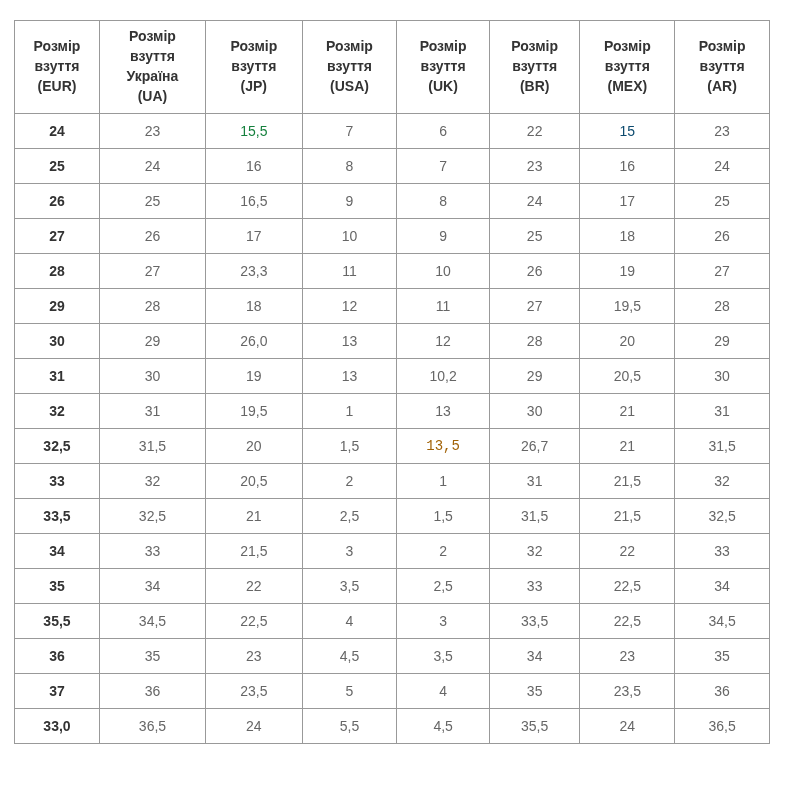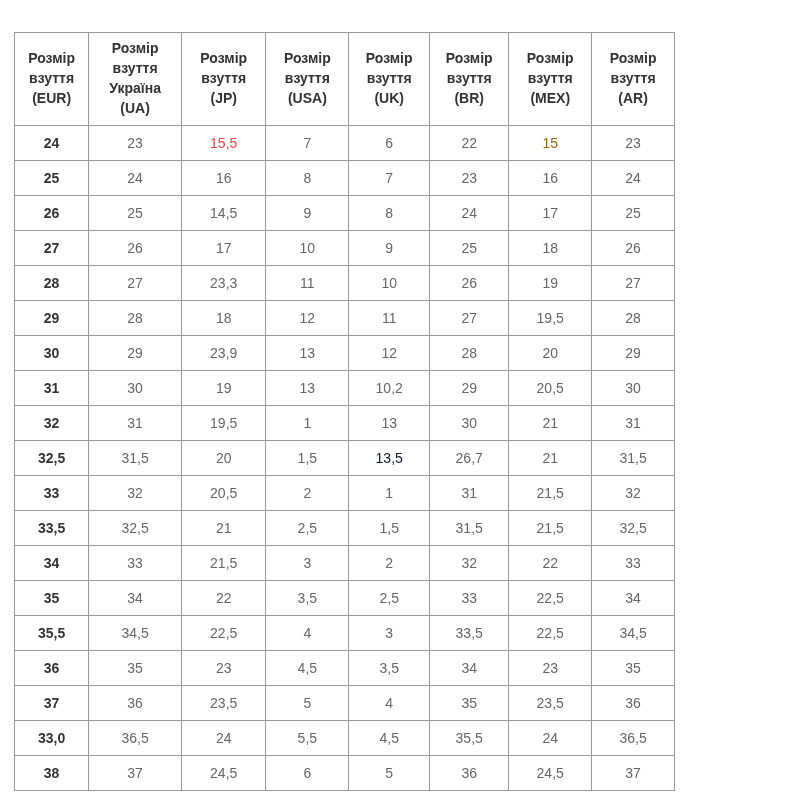--- a/index.html
+++ b/index.html
@@ -11,22 +11,22 @@
   .page {
     position: relative;
     width: 800px;
     height: 800px;
     background: #ffffff;
     overflow: hidden;
   }
   .table-wrap {
     position: absolute;
     left: 14px;
-    top: 32px;
-    width: 661px;
+    top: 20px;
+    width: 756px;
   }
   table.size-table {
     border-collapse: collapse;
     width: 100%;
     table-layout: fixed;
   }
   table.size-table th,
   table.size-table td {
     border: 1px solid #999999;
     text-align: center;
@@ -113,41 +113,41 @@
               <span class="hline">Розмір</span>
               <span class="hline">взуття</span>
               <span class="hline">(AR)</span>
             </th>
           </tr>
       </thead>
       <tbody id="table-body">
           <tr>
             <td class="row-label" style="border-color: rgb(153, 153, 153); color: rgb(51, 51, 51);">24</td>
             <td style="border-color: rgb(153, 153, 153); color: rgb(102, 102, 102);">23</td>
-            <td style="border-color: rgb(153, 153, 153); color: #ef4444; margin-left: 20px;">15,5</td>
+            <td style="border-color: rgb(153, 153, 153); color: #15803d; margin-left: 20px;">15,5</td>
             <td style="border-color: rgb(153, 153, 153); color: rgb(102, 102, 102);">7</td>
             <td style="border-color: rgb(153, 153, 153); color: rgb(102, 102, 102);">6</td>
             <td style="border-color: rgb(153, 153, 153); color: rgb(102, 102, 102);">22</td>
-            <td style="border-color: rgb(153, 153, 153); color: #a16207; margin-left: 43px;">15</td>
+            <td style="border-color: rgb(153, 153, 153); color: #0c4a6e; margin-left: 43px;">15</td>
             <td style="border-color: rgb(153, 153, 153); color: rgb(102, 102, 102);">23</td>
           </tr>
           <tr>
             <td class="row-label" style="border-color: rgb(153, 153, 153); color: rgb(51, 51, 51);">25</td>
             <td style="border-color: rgb(153, 153, 153); color: rgb(102, 102, 102);">24</td>
             <td style="border-color: rgb(153, 153, 153); color: rgb(102, 102, 102);">16</td>
             <td style="border-color: rgb(153, 153, 153); color: rgb(102, 102, 102);">8</td>
             <td style="border-color: rgb(153, 153, 153); color: rgb(102, 102, 102);">7</td>
             <td style="border-color: rgb(153, 153, 153); color: rgb(102, 102, 102);">23</td>
             <td style="border-color: rgb(153, 153, 153); color: rgb(102, 102, 102);">16</td>
             <td style="border-color: rgb(153, 153, 153); color: rgb(102, 102, 102);">24</td>
           </tr>
           <tr>
             <td class="row-label" style="border-color: rgb(153, 153, 153); color: rgb(51, 51, 51);">26</td>
             <td style="border-color: rgb(153, 153, 153); color: rgb(102, 102, 102);">25</td>
-            <td style="border-color: rgb(153, 153, 153); color: rgb(102, 102, 102);">14,5</td>
+            <td style="border-color: rgb(153, 153, 153); color: rgb(102, 102, 102);">16,5</td>
             <td style="border-color: rgb(153, 153, 153); color: rgb(102, 102, 102);">9</td>
             <td style="border-color: rgb(153, 153, 153); color: rgb(102, 102, 102);">8</td>
             <td style="border-color: rgb(153, 153, 153); color: rgb(102, 102, 102);">24</td>
             <td style="border-color: rgb(153, 153, 153); color: rgb(102, 102, 102);">17</td>
             <td style="border-color: rgb(153, 153, 153); color: rgb(102, 102, 102);">25</td>
           </tr>
           <tr>
             <td class="row-label" style="border-color: rgb(153, 153, 153); color: rgb(51, 51, 51);">27</td>
             <td style="border-color: rgb(153, 153, 153); color: rgb(102, 102, 102);">26</td>
             <td style="border-color: rgb(153, 153, 153); color: rgb(102, 102, 102);">17</td>
@@ -173,21 +173,21 @@
             <td style="border-color: rgb(153, 153, 153); color: rgb(102, 102, 102);">18</td>
             <td style="border-color: rgb(153, 153, 153); color: rgb(102, 102, 102);">12</td>
             <td style="border-color: rgb(153, 153, 153); color: rgb(102, 102, 102);">11</td>
             <td style="border-color: rgb(153, 153, 153); color: rgb(102, 102, 102);">27</td>
             <td style="border-color: rgb(153, 153, 153); color: rgb(102, 102, 102);">19,5</td>
             <td style="border-color: rgb(153, 153, 153); color: rgb(102, 102, 102);">28</td>
           </tr>
           <tr>
             <td class="row-label" style="border-color: rgb(153, 153, 153); color: rgb(51, 51, 51);">30</td>
             <td style="border-color: rgb(153, 153, 153); color: rgb(102, 102, 102);">29</td>
-            <td style="border-color: rgb(153, 153, 153); color: rgb(102, 102, 102);">23,9</td>
+            <td style="border-color: rgb(153, 153, 153); color: rgb(102, 102, 102);">26,0</td>
             <td style="border-color: rgb(153, 153, 153); color: rgb(102, 102, 102);">13</td>
             <td style="border-color: rgb(153, 153, 153); color: rgb(102, 102, 102);">12</td>
             <td style="border-color: rgb(153, 153, 153); color: rgb(102, 102, 102);">28</td>
             <td style="border-color: rgb(153, 153, 153); color: rgb(102, 102, 102);">20</td>
             <td style="border-color: rgb(153, 153, 153); color: rgb(102, 102, 102);">29</td>
           </tr>
           <tr>
             <td class="row-label" style="border-color: rgb(153, 153, 153); color: rgb(51, 51, 51);">31</td>
             <td style="border-color: rgb(153, 153, 153); color: rgb(102, 102, 102);">30</td>
             <td style="border-color: rgb(153, 153, 153); color: rgb(102, 102, 102);">19</td>
@@ -205,21 +205,21 @@
             <td style="border-color: rgb(153, 153, 153); color: rgb(102, 102, 102);">13</td>
             <td style="border-color: rgb(153, 153, 153); color: rgb(102, 102, 102);">30</td>
             <td style="border-color: rgb(153, 153, 153); color: rgb(102, 102, 102);">21</td>
             <td style="border-color: rgb(153, 153, 153); color: rgb(102, 102, 102);">31</td>
           </tr>
           <tr>
             <td class="row-label" style="border-color: rgb(153, 153, 153); color: rgb(51, 51, 51);">32,5</td>
             <td style="border-color: rgb(153, 153, 153); color: rgb(102, 102, 102);">31,5</td>
             <td style="border-color: rgb(153, 153, 153); color: rgb(102, 102, 102);">20</td>
             <td style="border-color: rgb(153, 153, 153); color: rgb(102, 102, 102);">1,5</td>
-            <td style="border-color: rgb(153, 153, 153); color: #0f172a;">13,5</td>
+            <td style="border-color: rgb(153, 153, 153); color: #a16207; font-family: Liberation Mono, monospace;">13,5</td>
             <td style="border-color: rgb(153, 153, 153); color: rgb(102, 102, 102);">26,7</td>
             <td style="border-color: rgb(153, 153, 153); color: rgb(102, 102, 102);">21</td>
             <td style="border-color: rgb(153, 153, 153); color: rgb(102, 102, 102);">31,5</td>
           </tr>
           <tr>
             <td class="row-label" style="border-color: rgb(153, 153, 153); color: rgb(51, 51, 51);">33</td>
             <td style="border-color: rgb(153, 153, 153); color: rgb(102, 102, 102);">32</td>
             <td style="border-color: rgb(153, 153, 153); color: rgb(102, 102, 102);">20,5</td>
             <td style="border-color: rgb(153, 153, 153); color: rgb(102, 102, 102);">2</td>
             <td style="border-color: rgb(153, 153, 153); color: rgb(102, 102, 102);">1</td>
@@ -290,26 +290,16 @@
           <tr>
             <td class="row-label" style="border-color: rgb(153, 153, 153); color: rgb(51, 51, 51);">33,0</td>
             <td style="border-color: rgb(153, 153, 153); color: rgb(102, 102, 102);">36,5</td>
             <td style="border-color: rgb(153, 153, 153); color: rgb(102, 102, 102);">24</td>
             <td style="border-color: rgb(153, 153, 153); color: rgb(102, 102, 102);">5,5</td>
             <td style="border-color: rgb(153, 153, 153); color: rgb(102, 102, 102);">4,5</td>
             <td style="border-color: rgb(153, 153, 153); color: rgb(102, 102, 102);">35,5</td>
             <td style="border-color: rgb(153, 153, 153); color: rgb(102, 102, 102);">24</td>
             <td style="border-color: rgb(153, 153, 153); color: rgb(102, 102, 102);">36,5</td>
           </tr>
-          <tr>
-            <td class="row-label" style="border-color: rgb(153, 153, 153); color: rgb(51, 51, 51);">38</td>
-            <td style="border-color: rgb(153, 153, 153); color: rgb(102, 102, 102);">37</td>
-            <td style="border-color: rgb(153, 153, 153); color: rgb(102, 102, 102);">24,5</td>
-            <td style="border-color: rgb(153, 153, 153); color: rgb(102, 102, 102);">6</td>
-            <td style="border-color: rgb(153, 153, 153); color: rgb(102, 102, 102);">5</td>
-            <td style="border-color: rgb(153, 153, 153); color: rgb(102, 102, 102);">36</td>
-            <td style="border-color: rgb(153, 153, 153); color: rgb(102, 102, 102);">24,5</td>
-            <td style="border-color: rgb(153, 153, 153); color: rgb(102, 102, 102);">37</td>
-          </tr>
         </tbody>
     </table>
   </div>
 </div>
 
 </body></html>

